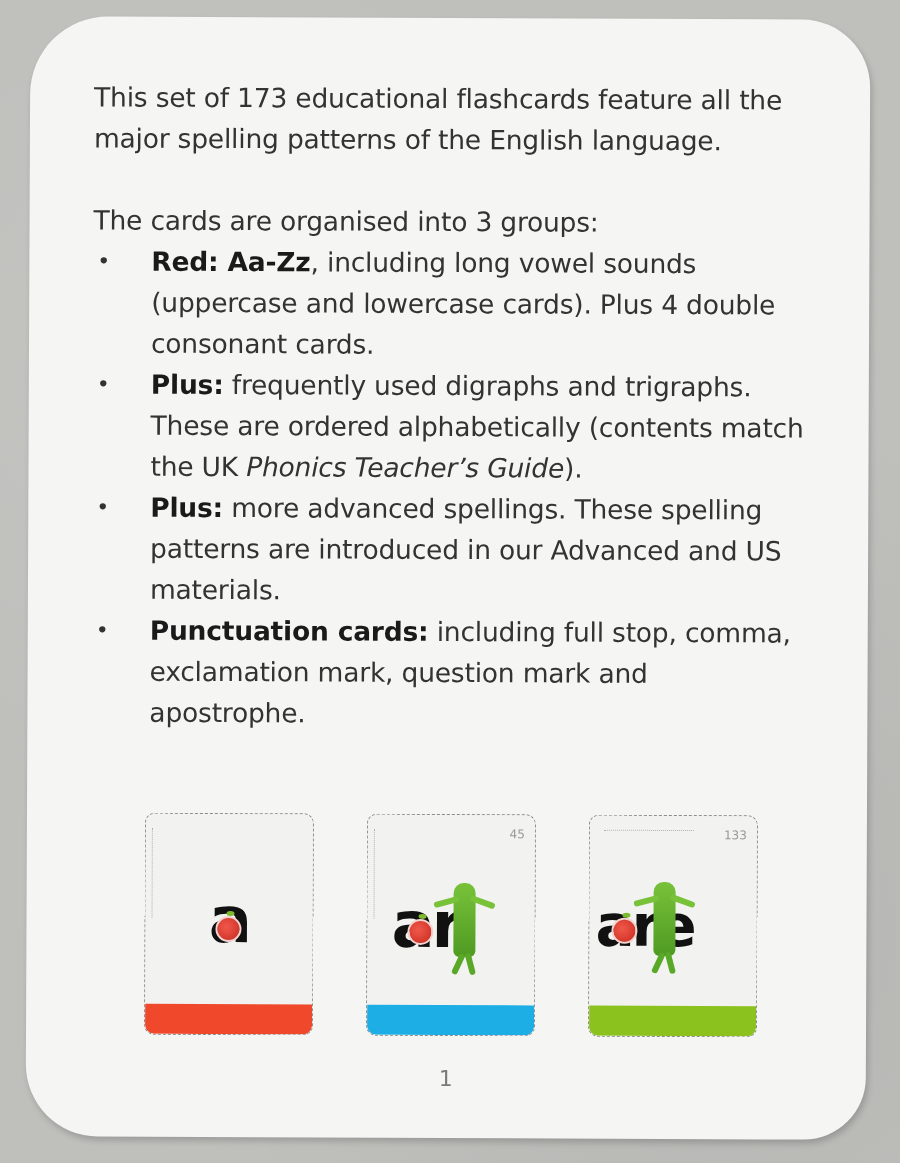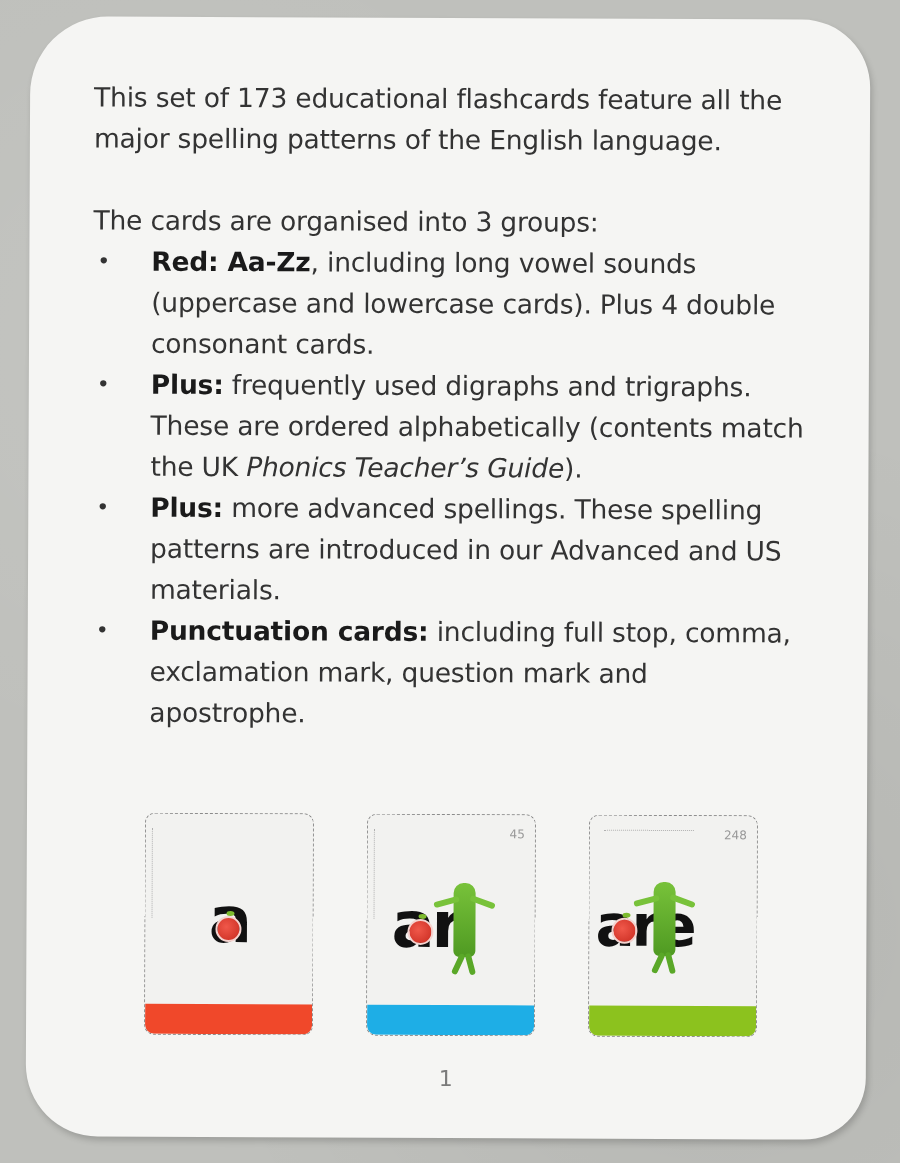--- a/index.html
+++ b/index.html
@@ -170,21 +170,21 @@
         <div class="arm" style="left:-20px; transform:rotate(-15deg);"></div>
         <div class="arm" style="left:16px; transform:rotate(20deg);"></div>
         <div class="leg" style="left:2px; transform:rotate(25deg);"></div>
         <div class="leg" style="left:14px; transform:rotate(-15deg);"></div>
       </div>
       <div class="stripe" style="background:#1eaee6;"></div>
     </div>
 
     <div class="mini" style="left:444px;">
       <div class="top-text"></div>
-      <div class="num">248</div>
+      <div class="num">133</div>
       <div class="letters" style="top:78px; font-size:58px; text-align:left; padding-left:6px;">are</div>
       <div class="apple" style="left:22px; top:102px;"></div>
       <div class="figure" style="left:64px; top:66px;">
         <div class="arm" style="left:-20px; transform:rotate(-15deg);"></div>
         <div class="arm" style="left:16px; transform:rotate(20deg);"></div>
         <div class="leg" style="left:2px; transform:rotate(25deg);"></div>
         <div class="leg" style="left:14px; transform:rotate(-15deg);"></div>
       </div>
       <div class="stripe" style="background:#8cc21e;"></div>
     </div>

